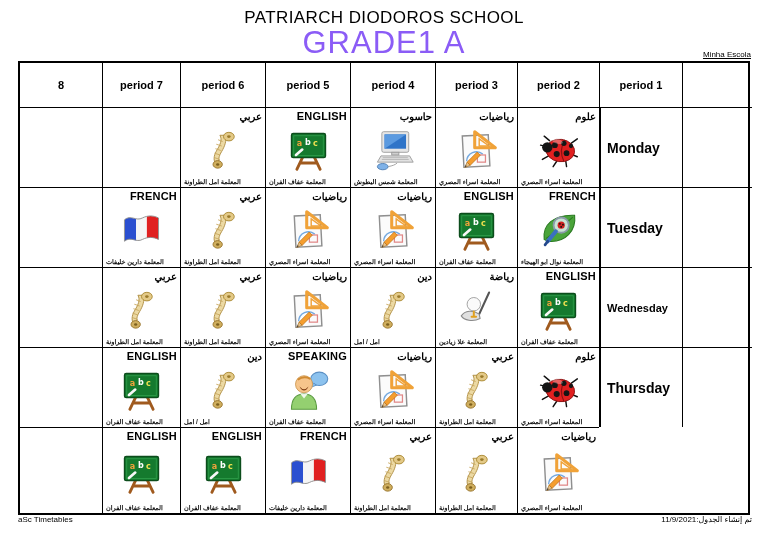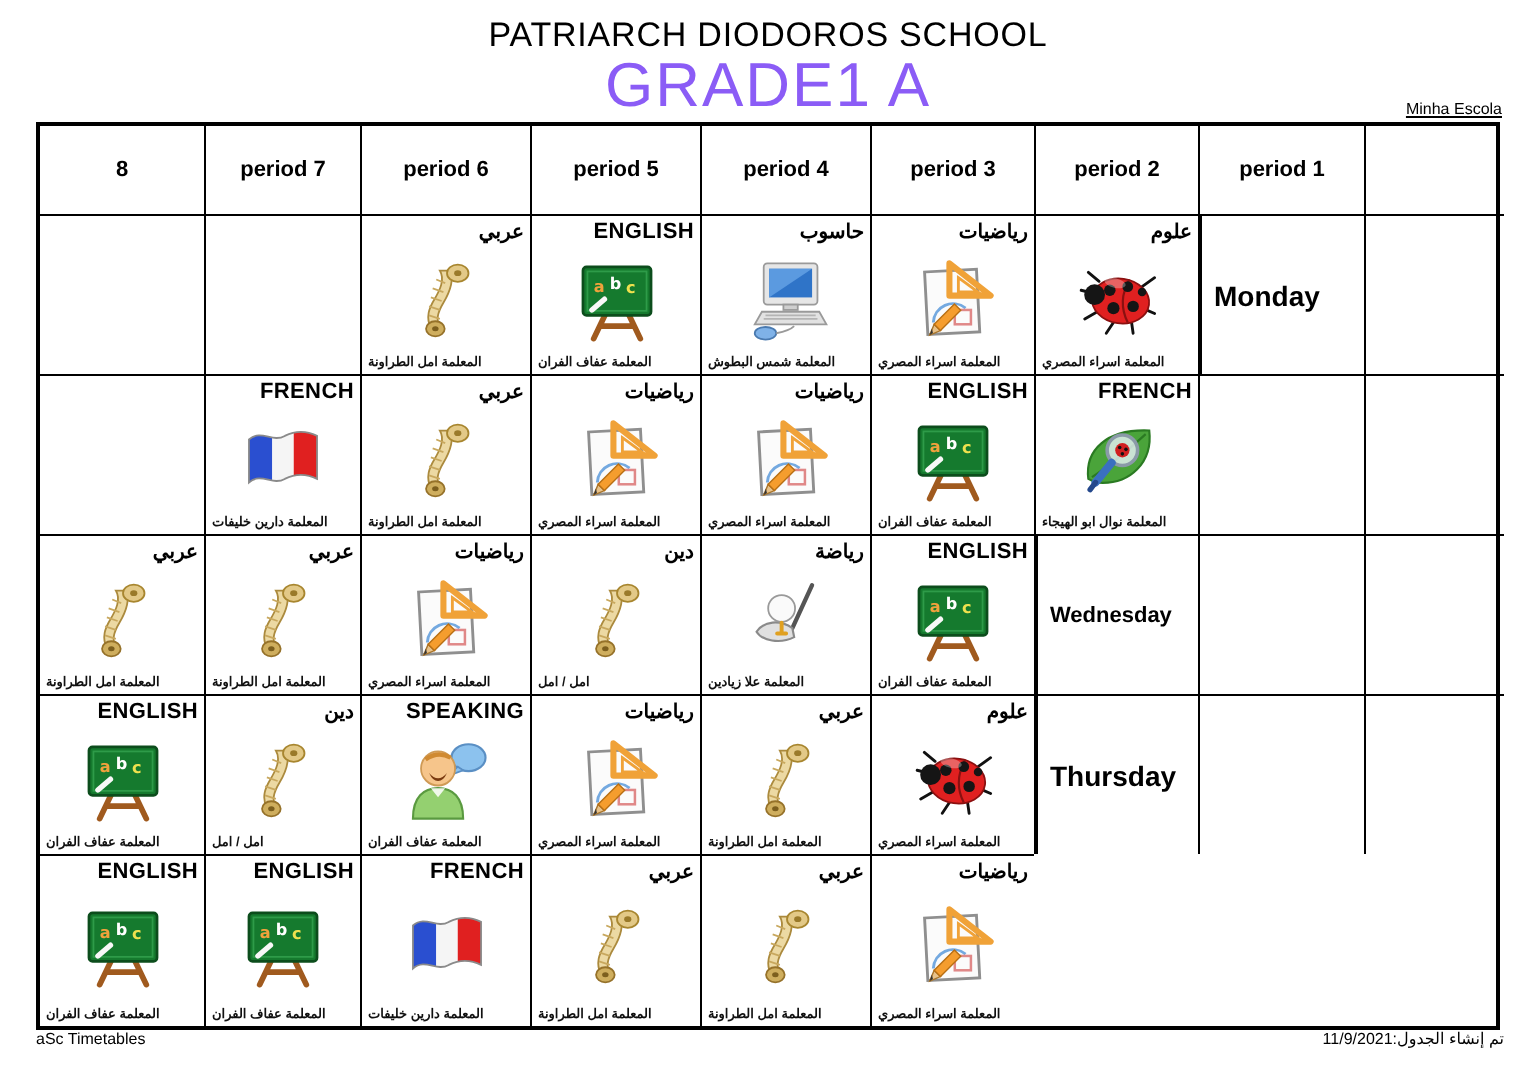--- a/index.html
+++ b/index.html
@@ -238,20 +238,23 @@
           <circle cx="27" cy="18" r="4" fill="#d02020"></circle>
           <circle cx="25.5" cy="16.5" r="1" fill="#111"></circle>
           <circle cx="29" cy="17.5" r="1" fill="#111"></circle>
           <circle cx="27" cy="20" r="1" fill="#111"></circle>
           <path d="M21 25 L12 36" stroke="#3a70c0" stroke-width="4.5" stroke-linecap="round"></path>
           <path d="M12 36 L9 40" stroke="#24488c" stroke-width="3" stroke-linecap="round"></path>
         </svg>
       </div>
       <div class="teacher">المعلمة نوال ابو الهيجاء</div>
     </div>
+    <div class="day-cell">
+      <span>Tuesday</span>
+    </div>
     <div class="cell"></div>
     <div class="cell"></div>
     <div class="cell">
       <div class="subj ar">عربي</div>
       <div class="iconbox">
         <svg viewBox="0 0 48 48">
           <path d="M20 7 C23 12 20 18 17 23 C14 28 12 33 15 39 L21 41 C17 35 19 30 22 25 C25 20 28 13 26 7 Z" fill="#ecd9a3" stroke="#ab8a3d" stroke-width="1"></path>
           <path d="M18 12 l5 2 M16 17 l6 2 M15 22 l6 2 M14 27 l6 2 M14 32 l6 2" stroke="#c8a85e" stroke-width="1" fill="none"></path>
           <ellipse cx="30" cy="8.5" rx="6" ry="4.8" fill="#e3c987" stroke="#a8862f"></ellipse>
           <ellipse cx="30" cy="8.5" rx="2" ry="1.6" fill="#9a7a2a"></ellipse>

